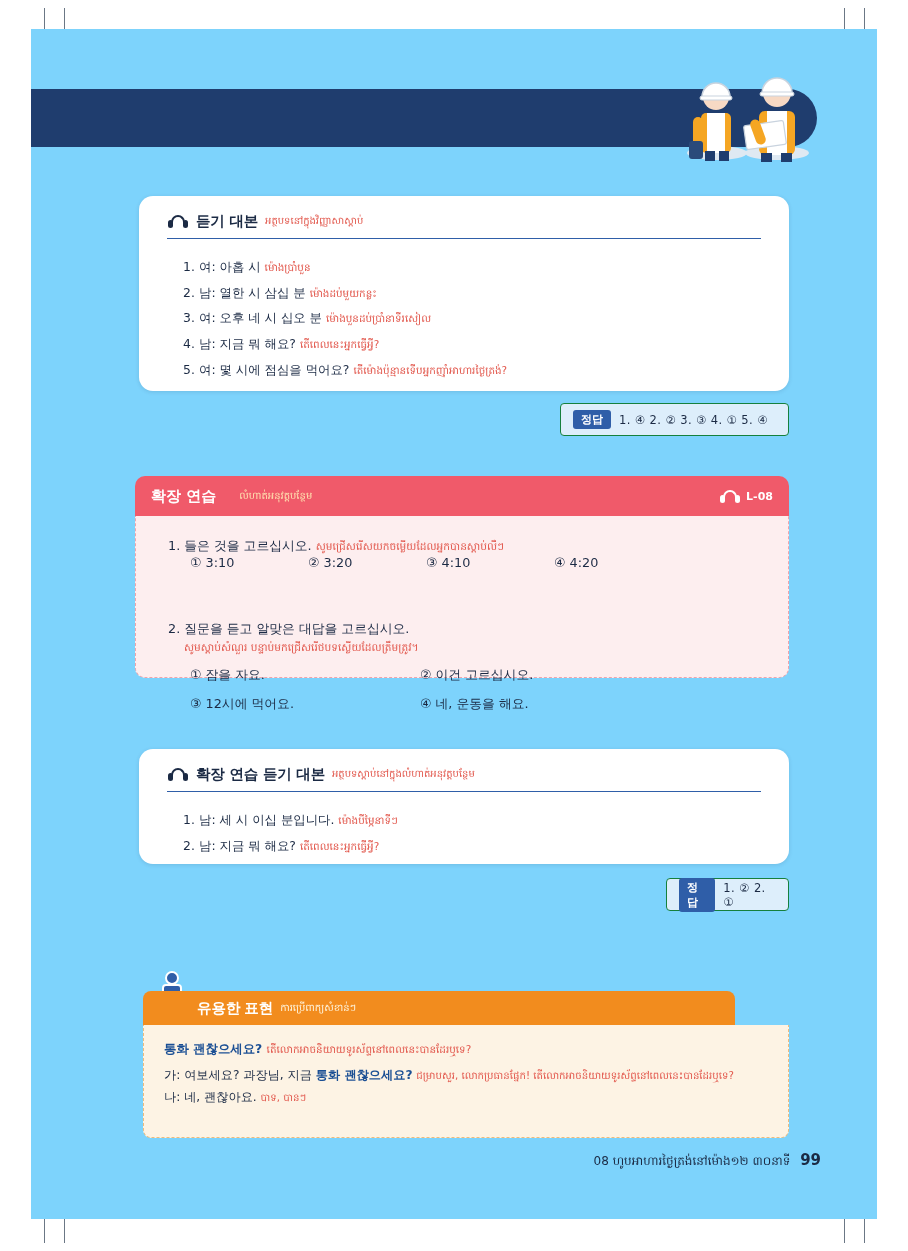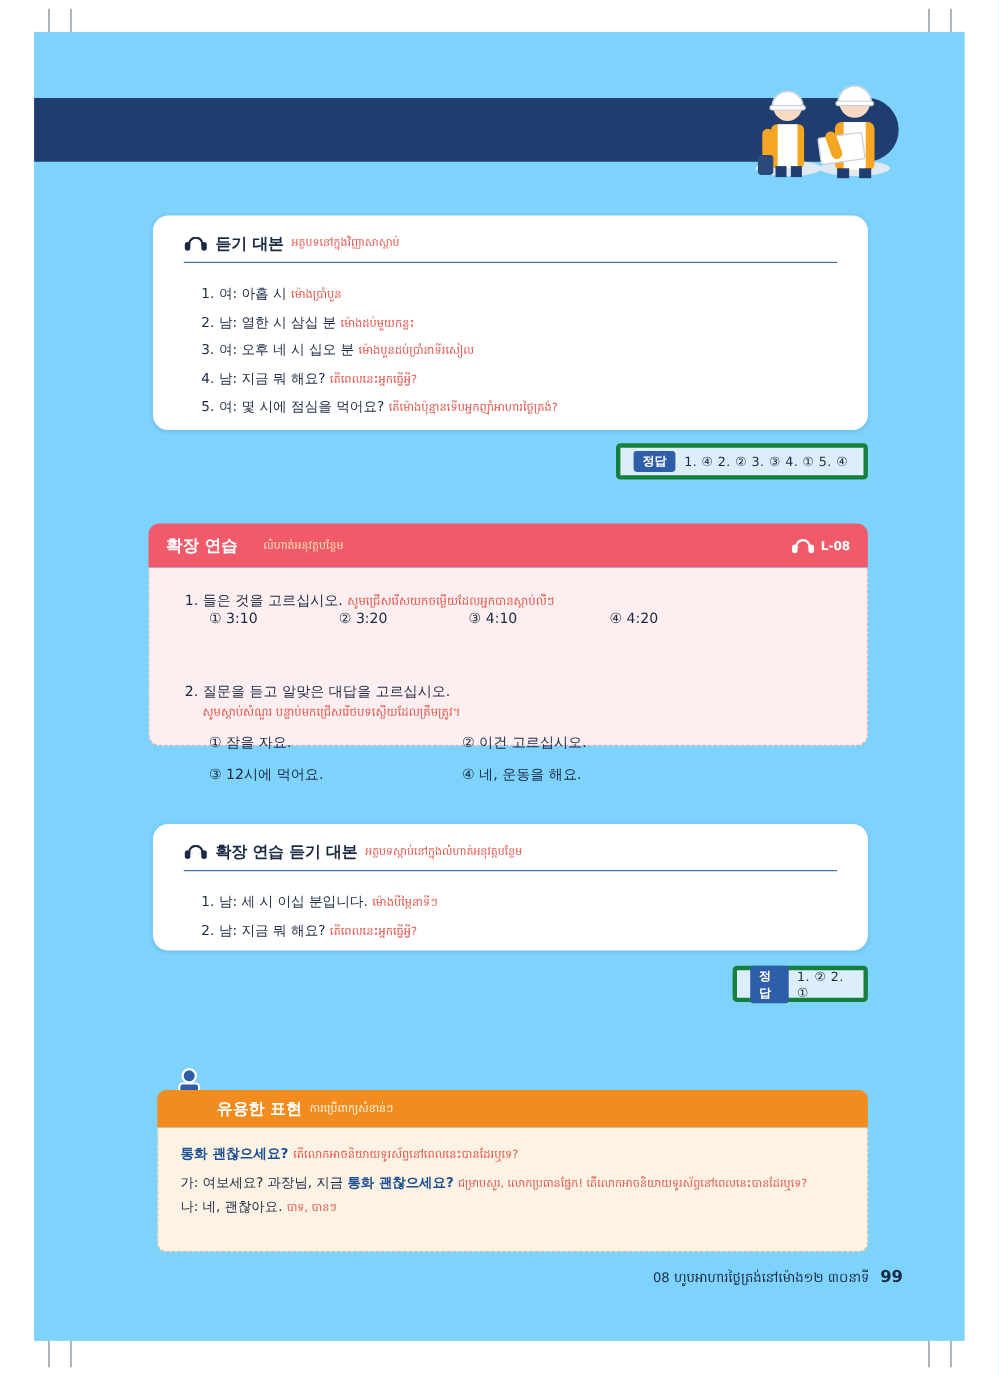--- a/index.html
+++ b/index.html
@@ -74,21 +74,21 @@
     font-size: 12.4px; color: #1b2a44; line-height: 1.35;
     margin-bottom: 9px; padding-left: 16px; position: relative;
   }
   .script-list li .num { position: absolute; left: 0; top: 0; }
   .script-list li .km { font-size: 10.4px; color: #e2574c; }
 
   
   .ansbox {
     position: absolute;
     background: #ddeefb;
-    border: 4px solid #15803d;
+    border: 1px solid #15803d;
     border-radius: 4px;
     display: flex; align-items: center; gap: 8px;
     padding: 6px 12px;
   }
   .ans-label {
     background: #2f5ea8; color: #fff; font-size: 11px; font-weight: bold;
     padding: 2px 8px; border-radius: 3px;
   }
   .ans-items { font-size: 11.5px; color: #1b2a44; letter-spacing: .4px; }
 
@@ -361,21 +361,21 @@
     <span class="ans-items">1. ②   2. ①</span>
   </div>
 
   <svg class="teacher-icon" style="left:118px; top:940px;" viewBox="0 0 46 46">
     <rect x="2" y="34" width="42" height="8" rx="2" fill="#fff3d8" stroke="#ffffff" stroke-width="2"></rect>
     <rect x="6" y="26" width="34" height="8" rx="2" fill="#f28c1e" stroke="#ffffff" stroke-width="2"></rect>
     <rect x="14" y="16" width="18" height="11" rx="3" fill="#2f5ea8" stroke="#ffffff" stroke-width="2"></rect>
     <circle cx="23" cy="9" r="6" fill="#2f5ea8" stroke="#ffffff" stroke-width="2"></circle>
   </svg>
 
-  <div class="ue-header" style="left:112px; top:962px; width:646px; height:34px;">
+  <div class="ue-header" style="left:112px; top:962px; width:592px; height:34px;font-family:Liberation Serif, serif;">
     <span class="ko">유용한 표현</span>
     <span class="km">ការប្រើពាក្យសំខាន់ៗ</span>
   </div>
 
   <div class="ue-body" style="left:112px; top:996px; width:646px; height:113px;">
     <div style="position:absolute; left:20px; top:16px; right:16px;">
       <div class="ue-title">
         <span>통화 괜찮으세요?</span>
         <span class="km">តើលោកអាចនិយាយទូរស័ព្ទនៅពេលនេះបានដែរឬទេ?</span>
       </div>

